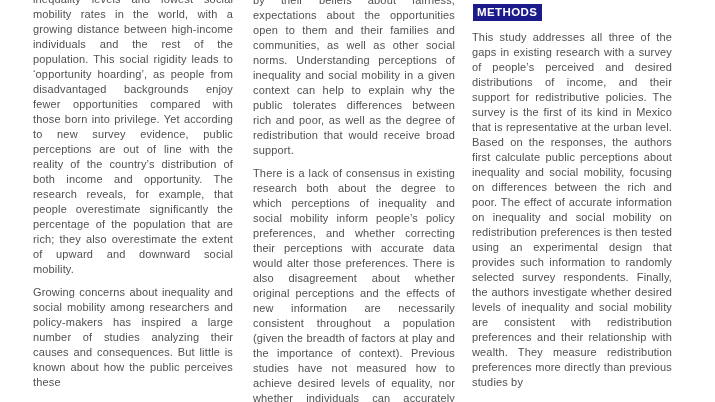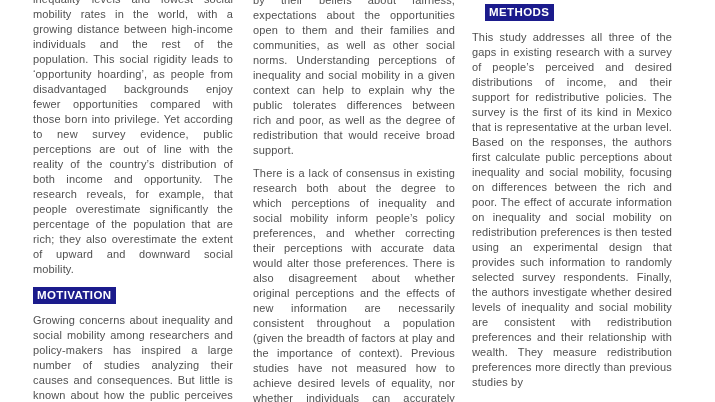--- a/index.html
+++ b/index.html
@@ -27,43 +27,40 @@
   .col p {
     margin: 0 0 8px 0;
   }
   .col-1 { left: 33px;  top: -8px; }
   .col-2 { left: 253px; top: -7px; width: 202px; }
   .col-3 { left: 472px; top: 4px; }
   .badge-wrap {
     margin: 10px 0 9px 0;
   }
   .col-3 .badge-wrap {
-    margin: 0 0 9px 13px;
+    margin: 0 0 9px 1px;
   }
   .badge {
     display: inline-block;
     background: #1b1b8c;
     color: #ffffff;
     font-weight: 700;
     font-size: 11.5px;
     line-height: 13px;
     padding: 2px 5px 2px 4px;
     letter-spacing: 0.4px;
   }
 </style>
 </head>
 <body>
 
 <div class="page">
 
   <div class="col col-1">
     <p>inequality levels and lowest social mobility rates in the world, with a growing distance between high-income individuals and the rest of the population. This social rigidity leads to ‘opportunity hoarding’, as people from disadvantaged backgrounds enjoy fewer opportunities compared with those born into privilege. Yet according to new survey evidence, public perceptions are out of line with the reality of the country’s distribution of both income and opportunity. The research reveals, for example, that people overestimate significantly the percentage of the population that are rich; they also overestimate the extent of upward and downward social mobility.</p>
-    <div class="badge-wrap">
-      <span class="badge">MOTIVATION</span>
-    </div>
     <p>Growing concerns about inequality and social mobility among researchers and policy-makers has inspired a large number of studies analyzing their causes and consequences. But little is known about how the public perceives these</p>
   </div>
 
   <div class="col col-2">
     <p>by their beliefs about fairness, expectations about the opportunities open to them and their families and communities, as well as other social norms. Understanding perceptions of inequality and social mobility in a given context can help to explain why the public tolerates differences between rich and poor, as well as the degree of redistribution that would receive broad support.</p>
     <p>There is a lack of consensus in existing research both about the degree to which perceptions of inequality and social mobility inform people’s policy preferences, and whether correcting their perceptions with accurate data would alter those preferences. There is also disagreement about whether original perceptions and the effects of new information are necessarily consistent throughout a population (given the breadth of factors at play and the importance of context). Previous studies have not measured how to achieve desired levels of equality, nor whether individuals can accurately compute the tax rates</p>
   </div>
 
   <div class="col col-3">
     <div class="badge-wrap">

